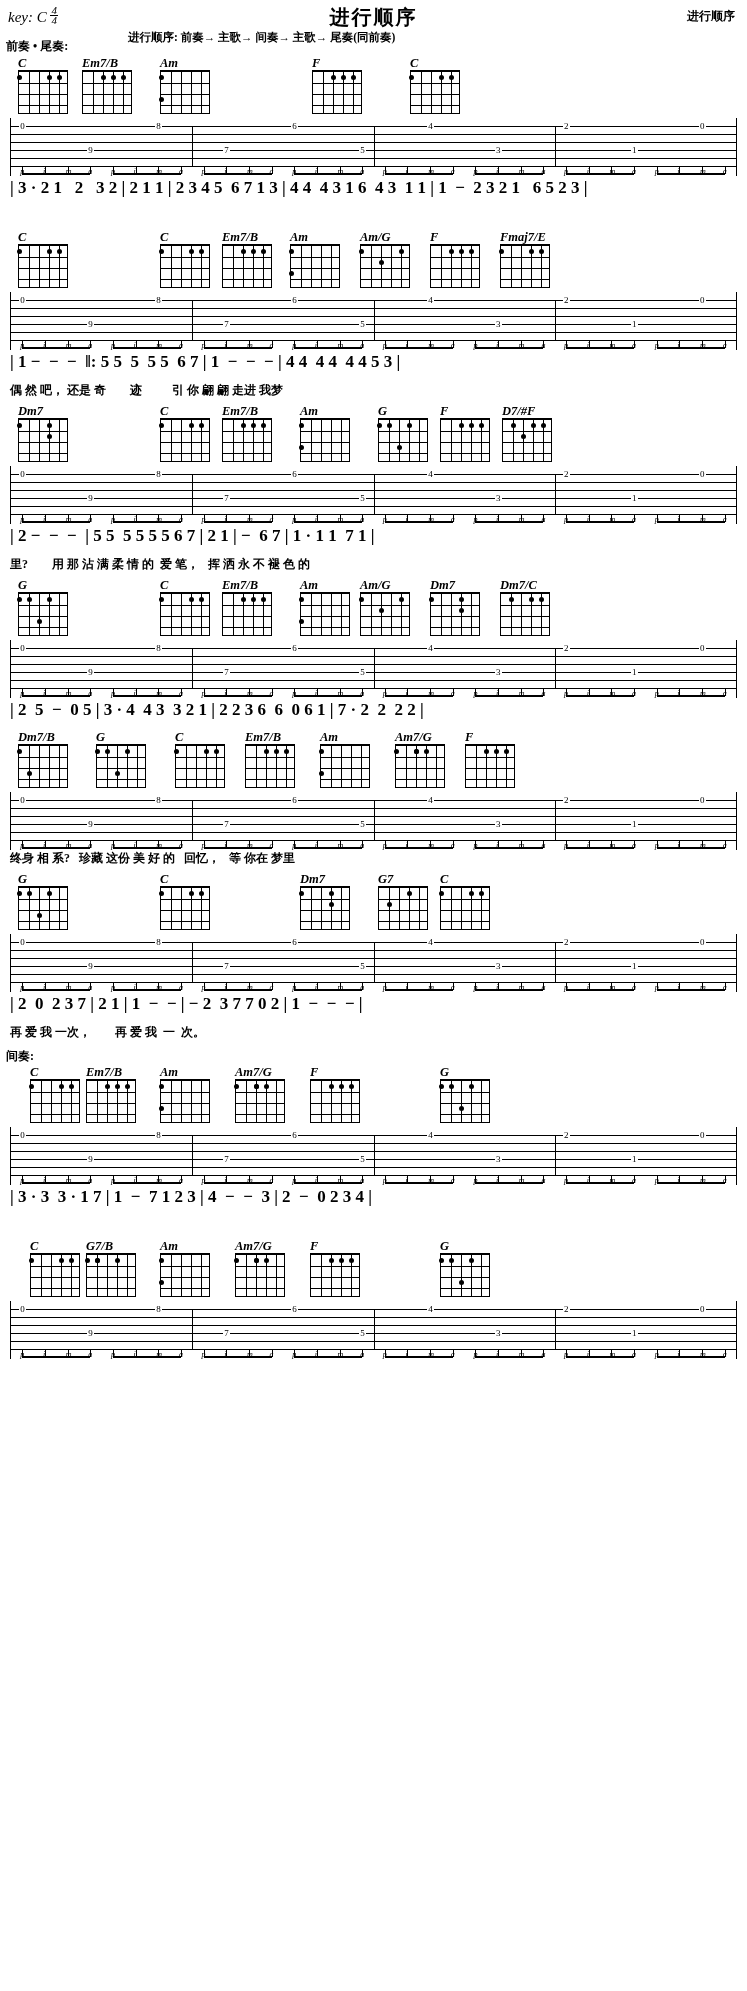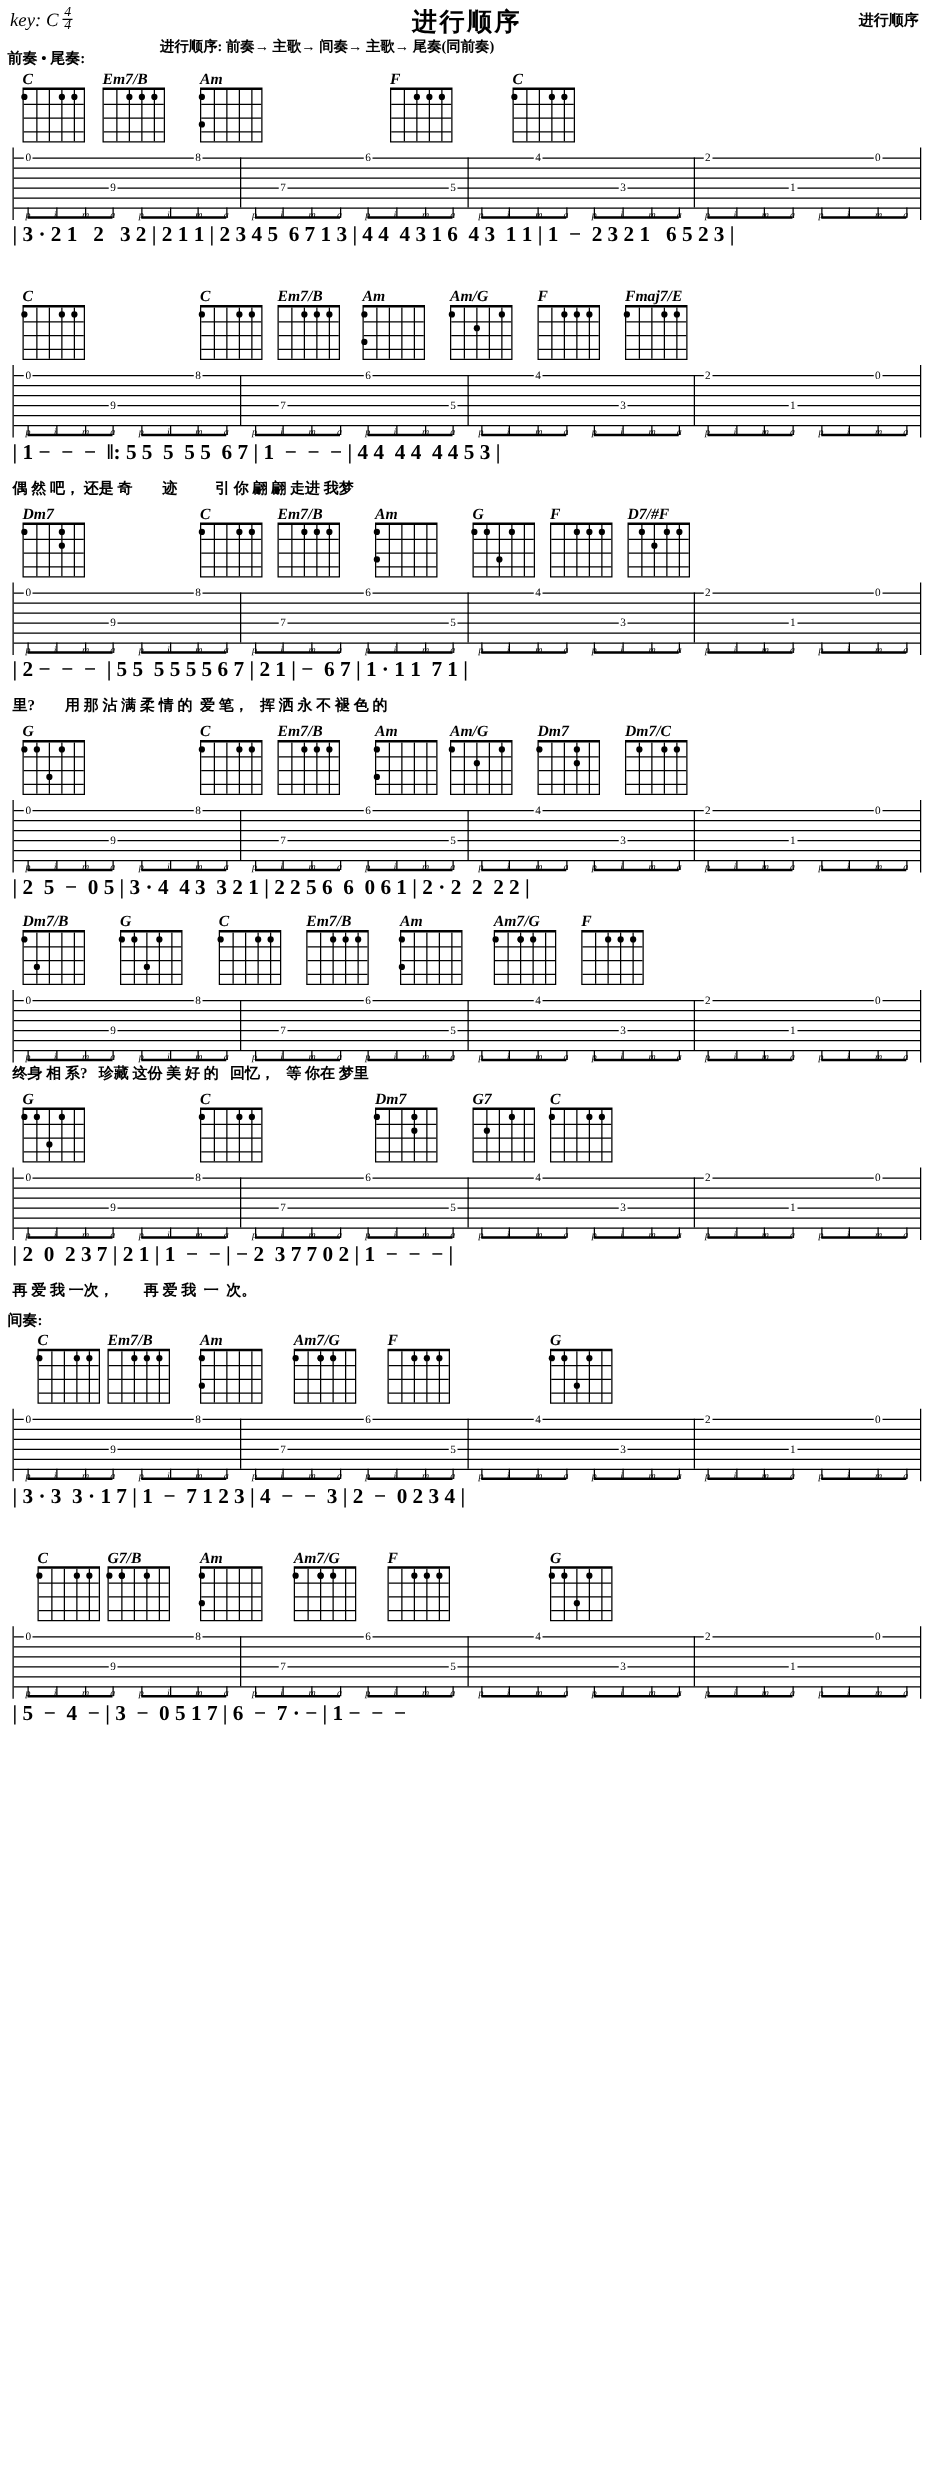--- a/index.html
+++ b/index.html
@@ -842,21 +842,21 @@
           <div class="fing" style="left: calc(98.4375% - 2px); top: 50px;">a</div>
           <div class="beam" style="left: 1.5625%; width: 9.375%; top: 55px;"></div>
           <div class="beam" style="left: 14.0625%; width: 9.375%; top: 55px;"></div>
           <div class="beam" style="left: 26.5625%; width: 9.375%; top: 55px;"></div>
           <div class="beam" style="left: 39.0625%; width: 9.375%; top: 55px;"></div>
           <div class="beam" style="left: 51.5625%; width: 9.375%; top: 55px;"></div>
           <div class="beam" style="left: 64.0625%; width: 9.375%; top: 55px;"></div>
           <div class="beam" style="left: 76.5625%; width: 9.375%; top: 55px;"></div>
           <div class="beam" style="left: 89.0625%; width: 9.375%; top: 55px;"></div>
         </div>
-        <div class="melody">| 2  5  −  0 5 | 3 · 4  4 3  3 2 1 | 2 2 5 6  6  0 6 1 | 2 · 2  2  2 2 |</div>
+        <div class="melody">| 2  5  −  0 5 | 3 · 4  4 3  3 2 1 | 2 2 3 6  6  0 6 1 | 7 · 2  2  2 2 |</div>
       </div>
       <div class="system">
         <div class="chords">
           <div class="chordbox" style="left: 18px;">
             <div class="cname">Dm7/B</div>
             <div class="grid">
               <i class="v" style="left: 10px;"></i>
               <i class="v" style="left: 20px;"></i>
               <i class="v" style="left: 30px;"></i>
               <i class="v" style="left: 40px;"></i>
@@ -1604,18 +1604,17 @@
           <div class="fing" style="left: calc(98.4375% - 2px); top: 50px;">a</div>
           <div class="beam" style="left: 1.5625%; width: 9.375%; top: 55px;"></div>
           <div class="beam" style="left: 14.0625%; width: 9.375%; top: 55px;"></div>
           <div class="beam" style="left: 26.5625%; width: 9.375%; top: 55px;"></div>
           <div class="beam" style="left: 39.0625%; width: 9.375%; top: 55px;"></div>
           <div class="beam" style="left: 51.5625%; width: 9.375%; top: 55px;"></div>
           <div class="beam" style="left: 64.0625%; width: 9.375%; top: 55px;"></div>
           <div class="beam" style="left: 76.5625%; width: 9.375%; top: 55px;"></div>
           <div class="beam" style="left: 89.0625%; width: 9.375%; top: 55px;"></div>
         </div>
-        <div class="melody">| 5  −  4  − | 3  −  0 5 1 7 | 6  −  7 · − | 1 −  −  −</div>
         <div class="lyrics"></div>
       </div>
     </div>
 
 </div>
 
 </body></html>

